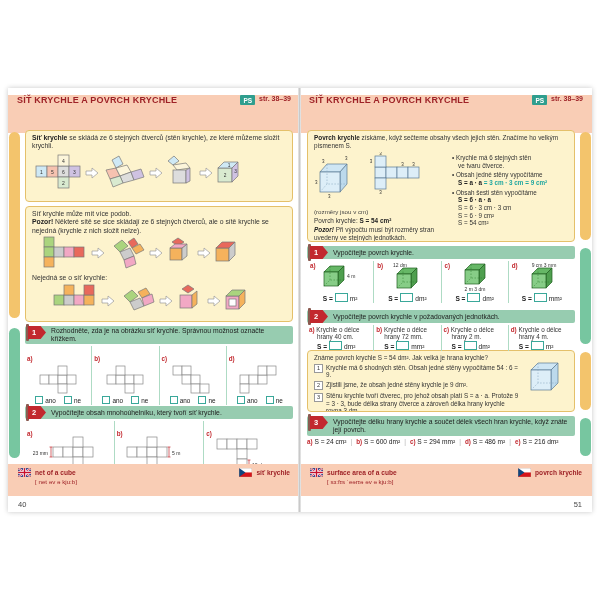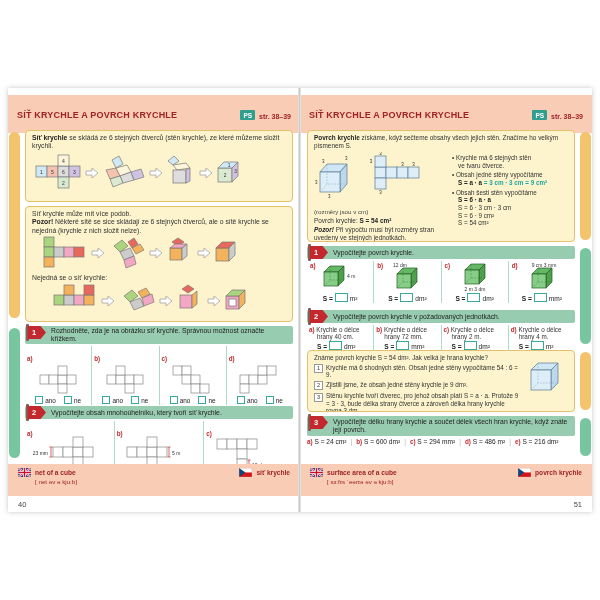--- a/index.html
+++ b/index.html
@@ -2,21 +2,21 @@
 <html><head>
 <meta charset="utf-8">
 <style>
   html,body{margin:0;padding:0;background:#fff;}
   .canvas{position:relative;width:600px;height:600px;background:#ffffff;font-family:"Liberation Sans",sans-serif;overflow:hidden;}
   .spread{position:absolute;left:8px;top:88px;width:584px;height:424px;background:#fff;box-shadow:0 0 5px rgba(0,0,0,.22);}
   .page{position:absolute;top:0;width:292px;height:424px;background:#fff;}
   .page.pl{left:0;}
   .page.pr{left:292px;}
   .spine{position:absolute;left:290px;top:0;width:3px;height:424px;background:linear-gradient(90deg,#ececec,#c9c9c9,#ececec);z-index:6;}
-  .hdr{position:absolute;top:7px;left:0;right:0;height:38px;background:#f9cdb5;display:flex;align-items:flex-end;gap:4px;padding:13px 9px;box-sizing:border-box;}
+  .hdr{position:absolute;top:7px;left:0;right:0;height:38px;background:#f9cdb5;display:flex;align-items:flex-start;gap:4px;padding:0 9px;box-sizing:border-box;}
   .hdr .title{font-size:9px;font-weight:bold;color:#9e2227;flex:1;letter-spacing:.2px;}
   .ps{background:#2f9e8e;color:#fff;font-size:6.5px;font-weight:bold;padding:1.5px 3px;border-radius:1px;}
   .pspages{font-size:7px;font-weight:bold;color:#9e2227;white-space:nowrap;}
   .content{position:absolute;top:42px;display:flex;flex-direction:column;gap:4px;}
   .pl .content{left:17px;right:7px;}
   .pr .content{left:7px;right:17px;}
   .tab{position:absolute;width:11px;border-radius:6px;z-index:4;}
   .tab.orange{background:#f3c46c;}
   .tab.teal{background:#77c6a0;}
   .pl .tab{left:1px;}

